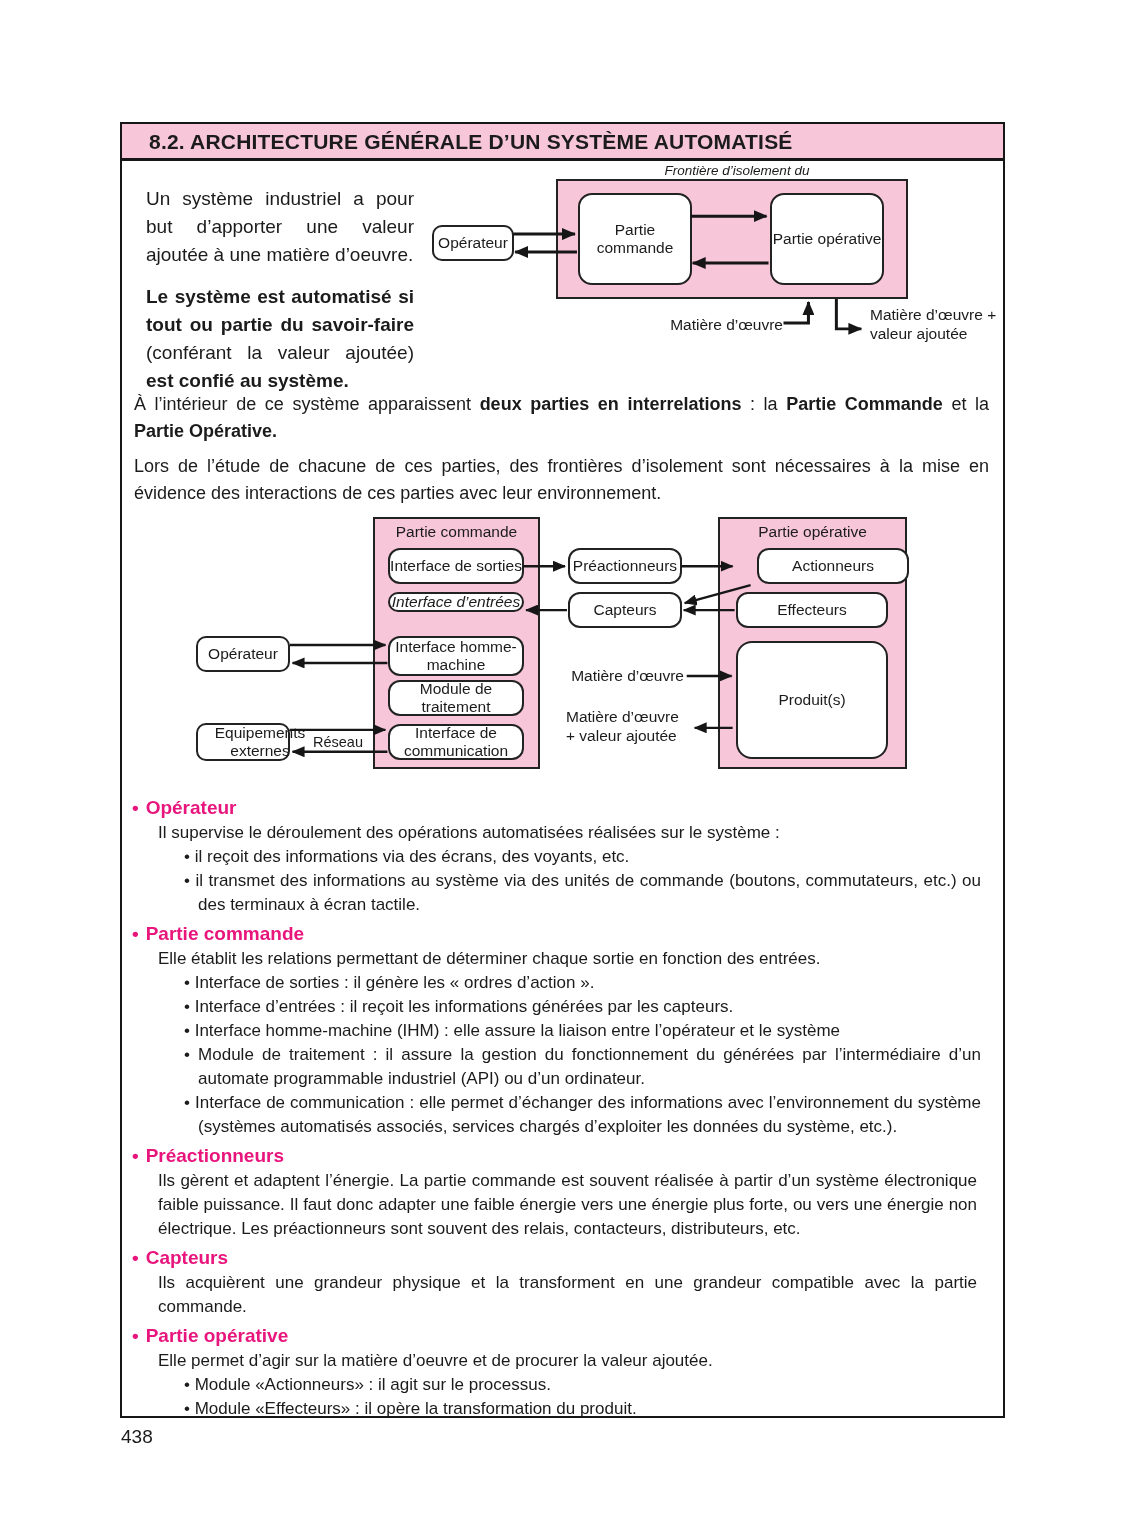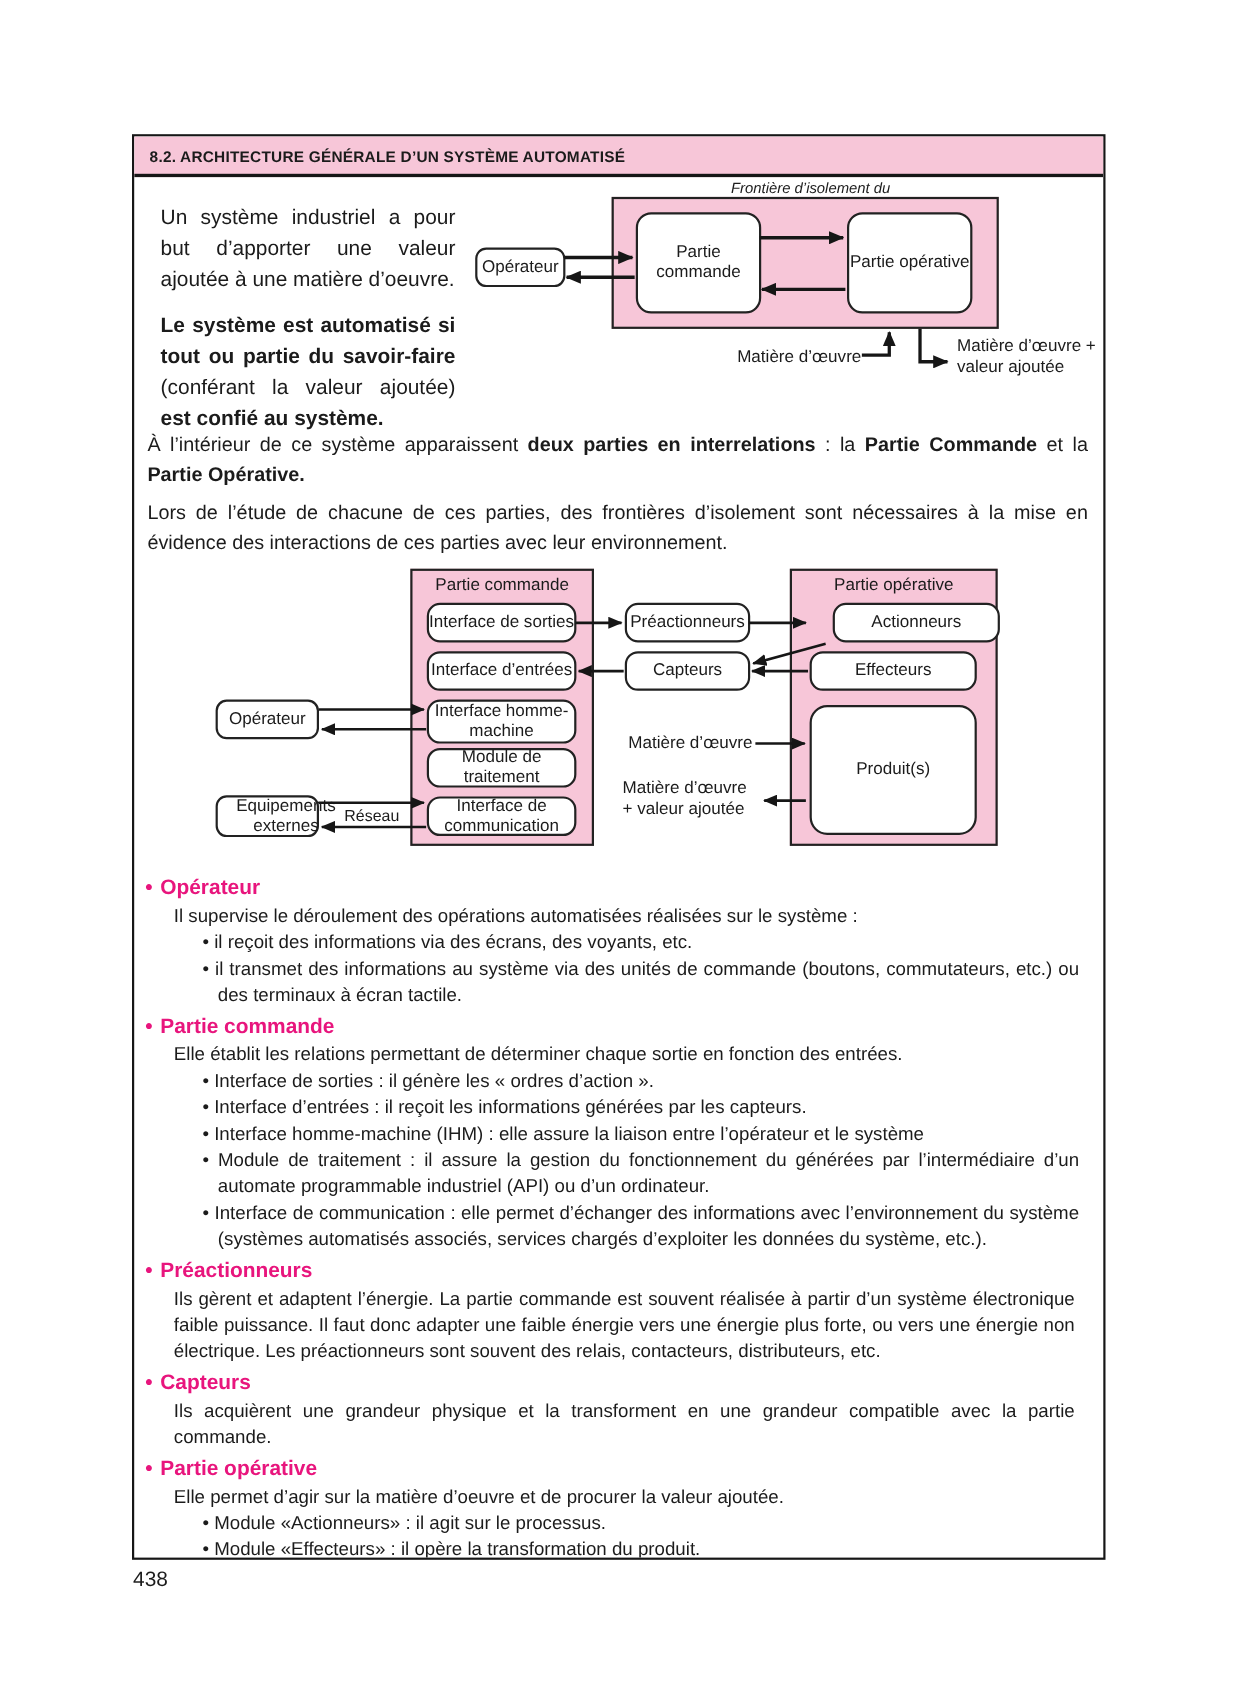--- a/index.html
+++ b/index.html
@@ -13,22 +13,22 @@
     width:1125px;height:1539px;position:relative;background:#ffffff;
     font-family:"Liberation Sans","DejaVu Sans",sans-serif;color:var(--ink);
   }
   .frame{
     position:absolute;left:120px;top:122px;width:885px;height:1296px;
     border:2px solid #161616;background:#fff;overflow:hidden;
   }
   .title-bar{
     background:var(--pink);
     border-bottom:3px solid #161616;
-    padding:5px 12px 4px 14px;height:37px;
-    font-size:14px;font-weight:bold;letter-spacing:.2px;
+    padding:5px 12px 4px 27px;height:37px;
+    font-size:21px;font-weight:bold;letter-spacing:.2px;
     display:flex;align-items:center;
   }
   
   .section1{position:relative;height:224px;}
   .intro-col{position:absolute;left:12px;top:12px;width:292px;}
   .intro-col p{margin:12px;text-align:justify;font-size:19px;line-height:28px;}
   .intro-col p + p{margin-top:14px;}
   .stage{position:absolute;inset:0;}
   .dbox{
     position:absolute;background:#fff;border:2px solid #222;
@@ -104,21 +104,21 @@
     <p>Lors de l’étude de chacune de ces parties, des frontières d’isolement sont nécessaires à la mise en évidence des interactions de ces parties avec leur environnement.</p>
   </div>
 
   <div class="diagram2">
     <div class="pinkrect" style="left:251px;top:2px;width:167px;height:252px;"></div>
     <div class="pinkrect" style="left:596px;top:2px;width:189px;height:252px;"></div>
     <div class="colhdr" style="left:251px;top:8px;width:167px;">Partie commande</div>
     <div class="colhdr" style="left:596px;top:8px;width:189px;">Partie opérative</div>
 
     <div class="dbox" style="left:266px;top:33px;width:136px;height:36px;border-radius:12px;">Interface de sorties</div>
-    <div class="dbox" style="left:266px;top:77px;width:136px;height:36px;border-radius:12px;">Interface d’entrées</div>
+    <div class="dbox" style="left:266px;top:77px;width:136px;height:20px;border-radius:12px;font-style:italic;">Interface d’entrées</div>
     <div class="dbox" style="left:266px;top:121px;width:136px;height:40px;border-radius:12px;">Interface homme-machine</div>
     <div class="dbox" style="left:266px;top:165px;width:136px;height:36px;border-radius:12px;">Module de traitement</div>
     <div class="dbox" style="left:266px;top:209px;width:136px;height:36px;border-radius:12px;">Interface de communication</div>
 
     <div class="dbox" style="left:74px;top:121px;width:94px;height:36px;border-radius:10px;">Opérateur</div>
     <div class="dbox" style="left:74px;top:208px;width:94px;height:38px;border-radius:10px;padding-left:34px;">Equipements externes</div>
     <div class="dlabel" style="left:184px;top:218px;width:64px;text-align:center;font-size:14.5px;">Réseau</div>
 
     <div class="dbox" style="left:446px;top:33px;width:114px;height:36px;border-radius:12px;">Préactionneurs</div>
     <div class="dbox" style="left:446px;top:77px;width:114px;height:36px;border-radius:12px;">Capteurs</div>

